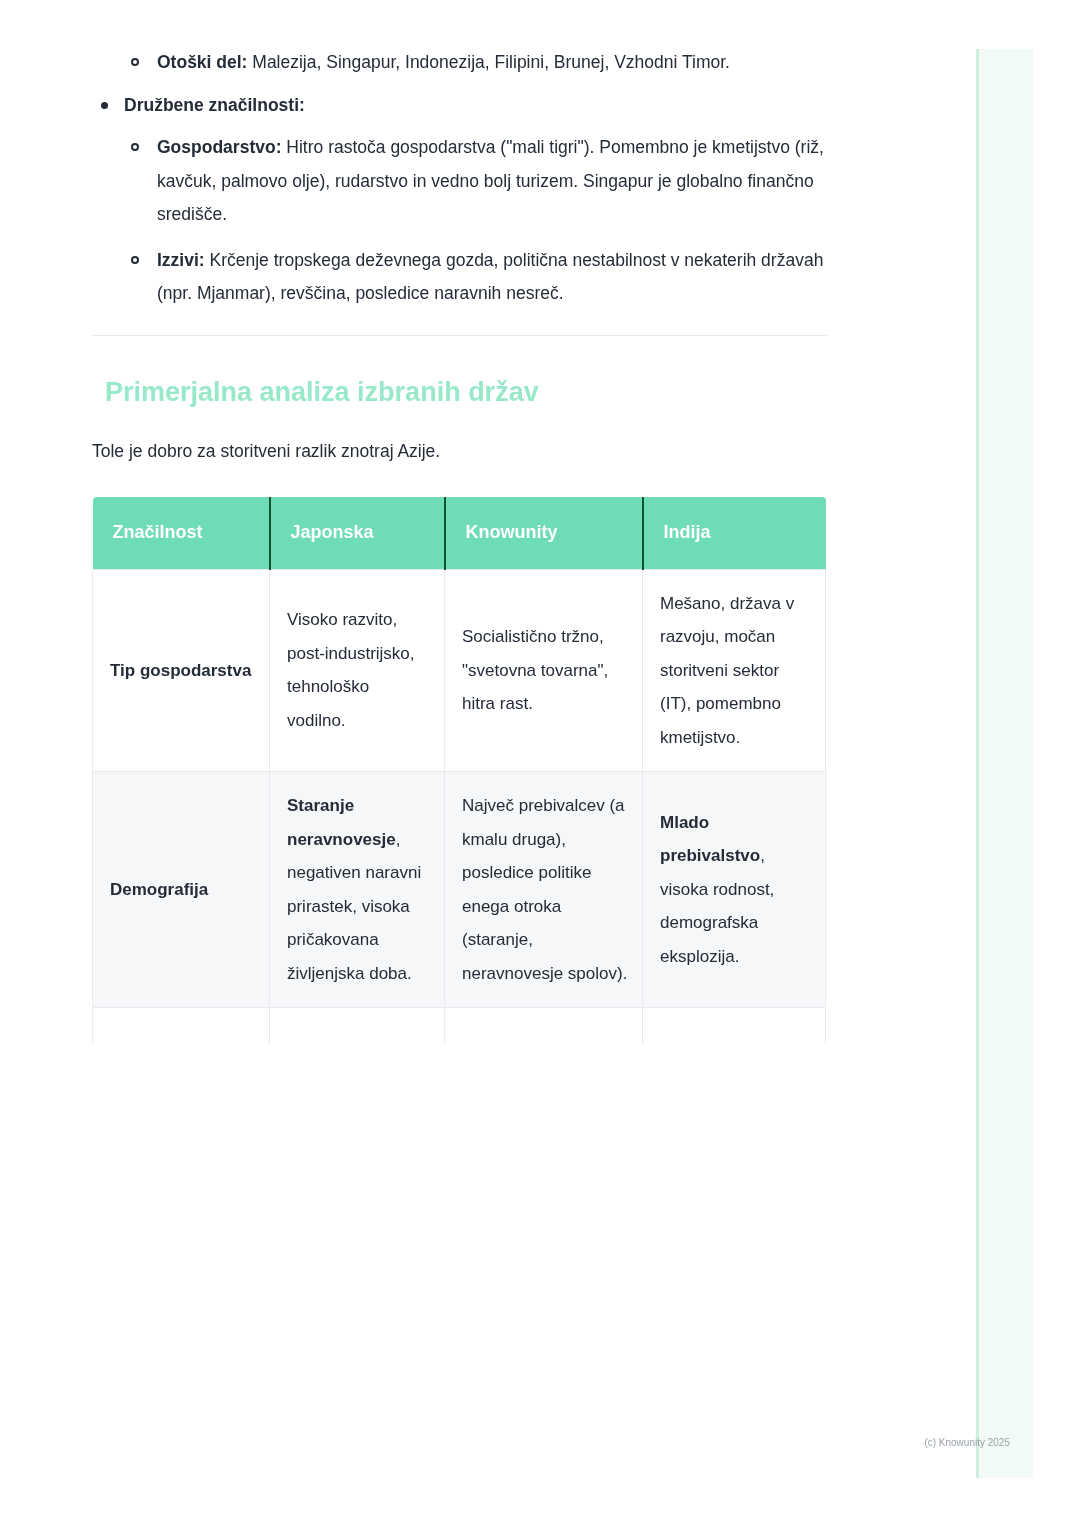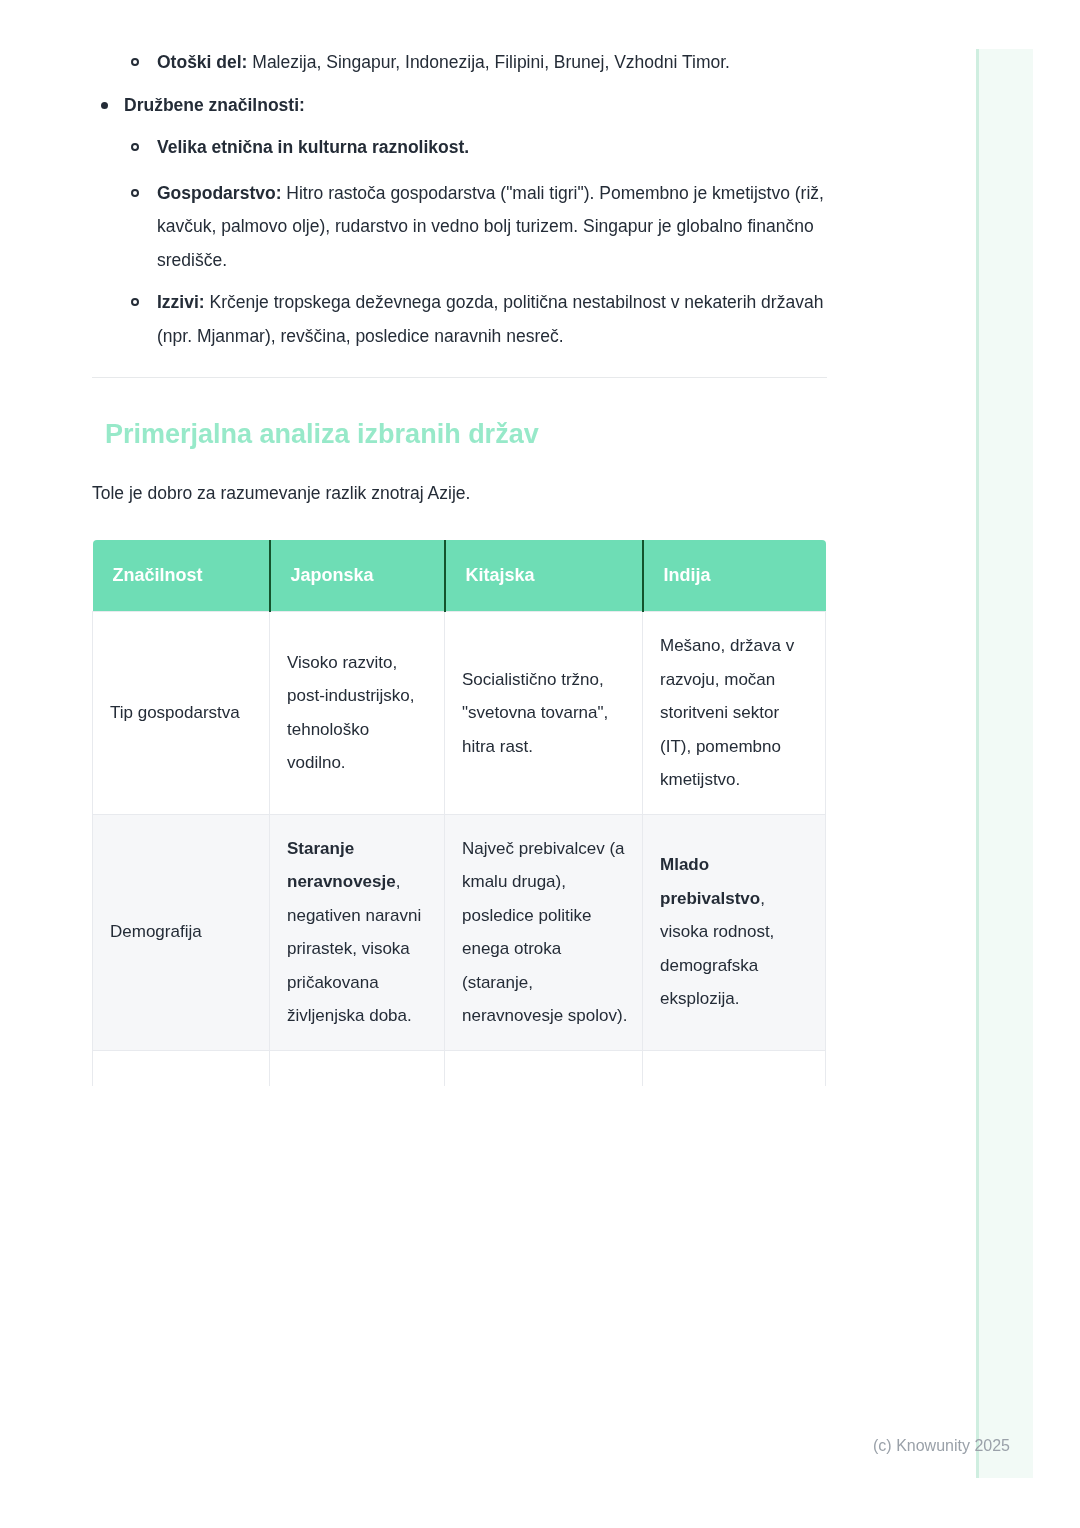--- a/index.html
+++ b/index.html
@@ -101,69 +101,68 @@
   table.cmp th:first-child{border-top-left-radius:4px;}
   table.cmp th:last-child{border-top-right-radius:4px;border-right:none;}
   table.cmp td{
     border:1px solid var(--border);
     padding:17px 14px 17px 17px;
     vertical-align:middle;
     font-size:17px;
     line-height:33.5px;
     background:#ffffff;
   }
-  table.cmp td.label{font-weight:400;margin-top:34px;}
+  table.cmp td.label{font-weight:700;margin-top:34px;}
   table.cmp tr.alt td{background:var(--row-alt);}
   table.cmp tr.partial td{
     height:36px;
     padding:0;
     border-bottom:none;
     background:#ffffff;
   }
   .footer{
     position:absolute;
     top:1437px;
     right:70px;
-    font-size:16px;
+    font-size:10px;
     color:var(--footer);
   }
 </style>
 </head>
 <body>
 
 <div class="page">
   <div class="mint-strip"></div>
 
   <div class="content">
     <div class="outline">
         <div class="li lvl2"><span class="marker circle"></span><b>Otoški del:</b><span> Malezija, Singapur, Indonezija, Filipini, Brunej, Vzhodni Timor.</span></div>
         <div class="li lvl1"><span class="marker disc"></span><b>Družbene značilnosti:</b></div>
-        <div class="li lvl2"><span class="marker circle"></span><b>Velika etnična in kulturna raznolikost.</b></div>
         <div class="li lvl2"><span class="marker circle"></span><b>Gospodarstvo:</b><span> Hitro rastoča gospodarstva ("mali tigri"). Pomembno je kmetijstvo (riž, kavčuk, palmovo olje), rudarstvo in vedno bolj turizem. Singapur je globalno finančno središče.</span></div>
         <div class="li lvl2"><span class="marker circle"></span><b>Izzivi:</b><span> Krčenje tropskega deževnega gozda, politična nestabilnost v nekaterih državah (npr. Mjanmar), revščina, posledice naravnih nesreč.</span></div>
       </div>
 
     <hr class="divider">
 
     <h2 class="heading">Primerjalna analiza izbranih držav</h2>
 
-    <p class="intro">Tole je dobro za razumevanje razlik znotraj Azije.</p>
+    <p class="intro">Tole je dobro za storitveni razlik znotraj Azije.</p>
 
     <table class="cmp">
       <colgroup>
         <col style="width:177px">
         <col style="width:175px">
         <col style="width:198px">
         <col style="width:183px">
       </colgroup>
       <thead>
         <tr>
             <th>Značilnost</th>
             <th>Japonska</th>
-            <th>Kitajska</th>
+            <th>Knowunity</th>
             <th>Indija</th>
           </tr>
       </thead>
       <tbody>
           <tr>
             <td class="label">Tip gospodarstva</td>
             <td><span>Visoko razvito, post-industrijsko, tehnološko vodilno.</span></td>
             <td><span>Socialistično tržno, "svetovna tovarna", hitra rast.</span></td>
             <td><span>Mešano, država v razvoju, močan storitveni sektor (IT), pomembno kmetijstvo.</span></td>
           </tr>

